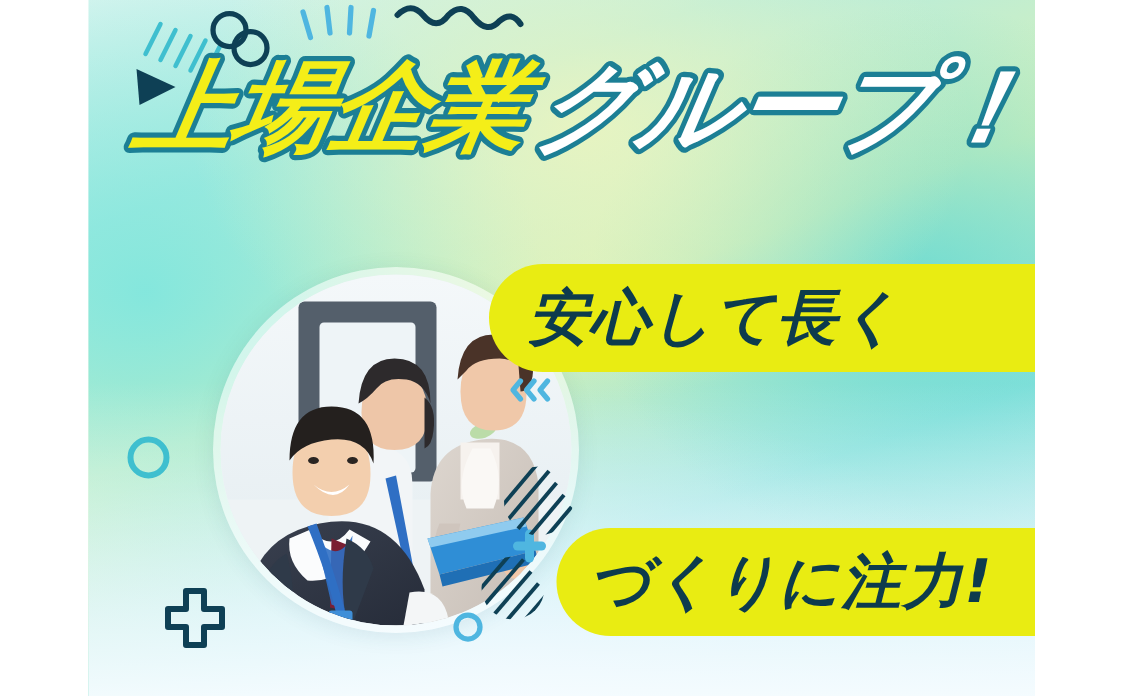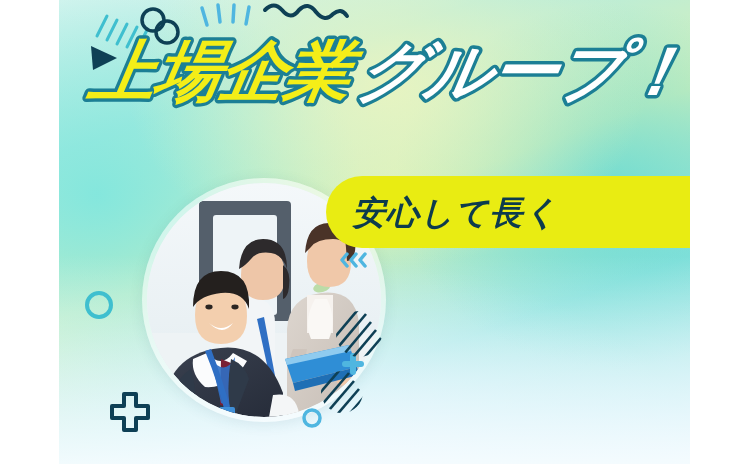--- a/index.html
+++ b/index.html
@@ -32,21 +32,21 @@
      background:rgba(255,255,255,.55);z-index:12;
      box-shadow:0 2px 14px rgba(40,90,110,.10);}
   .photo{position:absolute;left:88px;top:183px;width:234px;height:234px;border-radius:50%;
      overflow:hidden;z-index:13;background:#eef4f6;}
   .photo svg{display:block;width:234px;height:234px;}
 
   
   .pill{position:absolute;z-index:25;display:flex;align-items:center;
         box-sizing:border-box;white-space:nowrap;}
   .pill span{font-family:"DejaVu Sans","Liberation Sans",sans-serif;
-             font-weight:700;font-style:italic;font-size:33px;letter-spacing:1px;line-height:1;}
+             font-weight:700;font-style:italic;font-size:40px;letter-spacing:1px;line-height:1;}
   .pill-1{left:326px;top:176px;width:364px;height:72px;border-radius:36px 0 0 36px;
           background:#e9ec12;padding-left:26px;}
   .pill-1 span{color:#0d3b4d;}
   .pill-2{left:345px;top:264px;width:345px;height:72px;border-radius:36px 0 0 36px;
           background:#0e4055;padding-left:24px;}
   .pill-2 span{color:#ffffff;}
   .pill-3{left:371px;top:352px;width:319px;height:72px;border-radius:36px 0 0 36px;
           background:#e9ec12;padding-left:22px;}
   .pill-3 span{color:#0d3b4d;}
 
@@ -238,20 +238,23 @@
           </g>
         </g>
       </svg>
     </div>
 
   </div>
 
   <div class="pill pill-1">
     <span>安心して長く</span>
   </div>
+  <div class="pill pill-3">
+    <span>づくりに注力!</span>
+  </div>
 
   <div class="headline">
     <svg viewBox="0 0 560 96" xmlns="http://www.w3.org/2000/svg">
       <g transform="skewX(-10)">
         <text class="hl-txt" x="22" y="72" fill="#f4ee18" stroke="#1c7f95" stroke-width="7" paint-order="stroke" stroke-linejoin="round">上場企業</text>
         <text class="hl-txt" x="290" y="72" fill="#ffffff" stroke="#1c7f95" stroke-width="7" paint-order="stroke" stroke-linejoin="round">グループ！</text>
       </g>
     </svg>
   </div>
 

